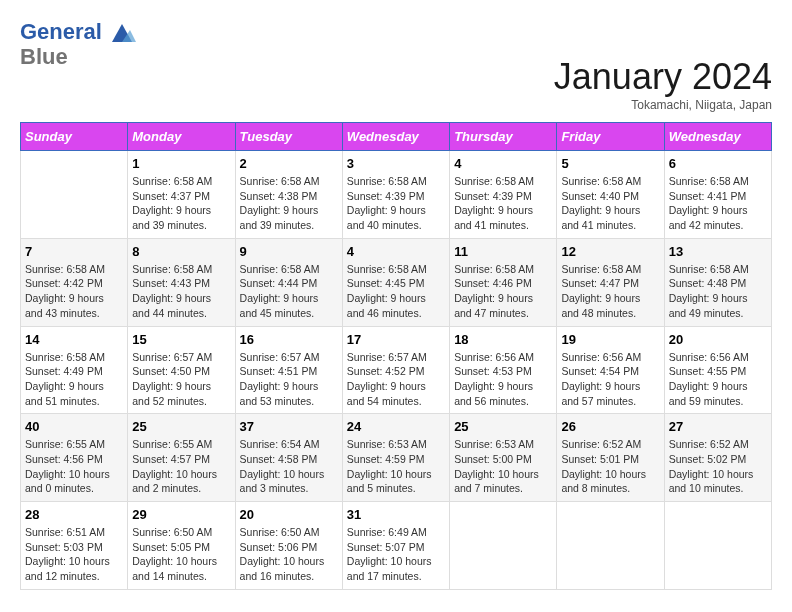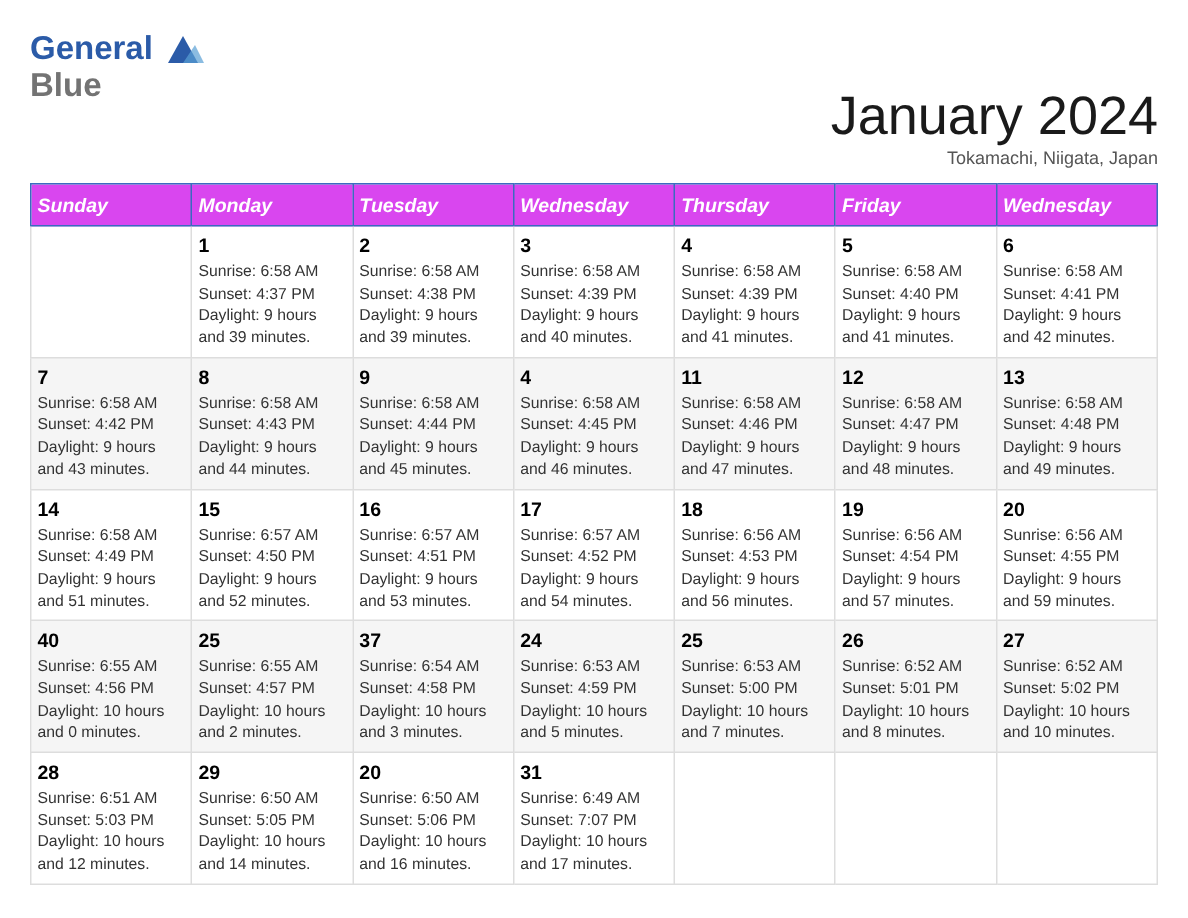--- a/index.html
+++ b/index.html
@@ -330,21 +330,21 @@
         <td>
           <div class="day-num">20</div>
           <div class="day-info" style="white-space: pre-line;">Sunrise: 6:50 AM
 Sunset: 5:06 PM
 Daylight: 10 hours
 and 16 minutes.</div>
         </td>
         <td>
           <div class="day-num">31</div>
           <div class="day-info" style="white-space: pre-line;">Sunrise: 6:49 AM
-Sunset: 7:07 PM
+Sunset: 5:07 PM
 Daylight: 10 hours
 and 17 minutes.</div>
         </td>
         <td></td>
         <td></td>
         <td></td>
       </tr>
     </tbody>
 </table>
 

